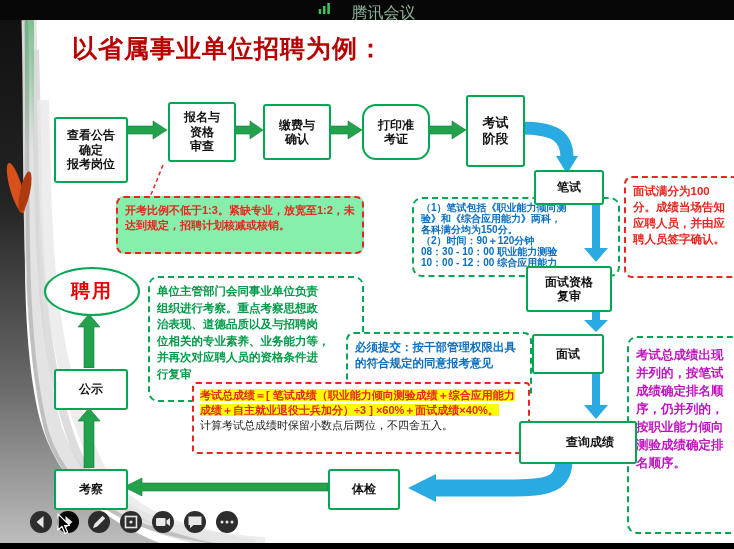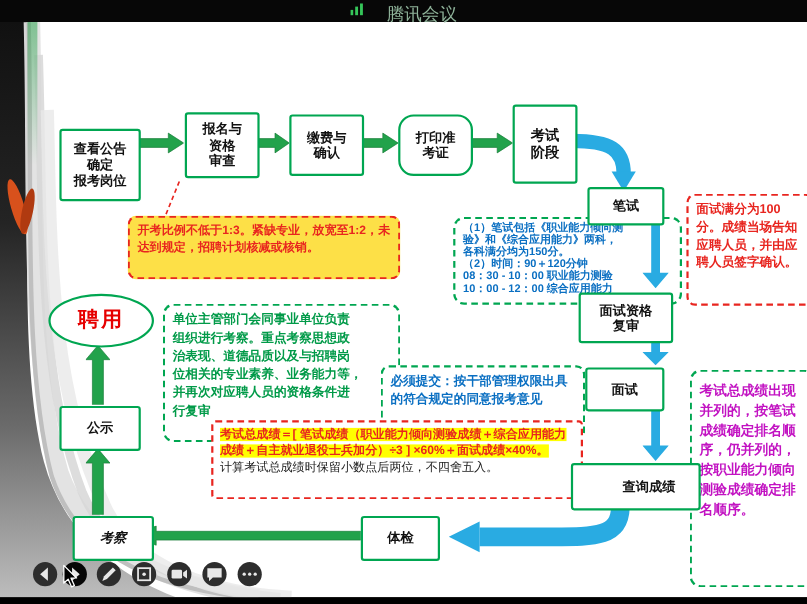--- a/index.html
+++ b/index.html
@@ -69,20 +69,21 @@
     <path d="M26 0 C30 155 20 310 47 413 C70 482 135 514 225 523" stroke="#bfbfbf" stroke-width="4" fill="none"></path>
     <path d="M35 30 C40 180 33 320 75 428 C100 488 170 516 255 523" stroke="#d7d7d7" stroke-width="8" fill="none" opacity="0.85"></path>
     <path d="M43 80 C46 200 44 330 95 440 C118 492 185 519 265 523" stroke="#e9e9e9" stroke-width="12" fill="none" opacity="0.8"></path>
     <rect x="25" y="0" width="9" height="130" fill="url(#gGreen)"></rect>
     <g>
       <ellipse cx="16" cy="168" rx="6" ry="26" fill="#d8511c" transform="rotate(-16 16 168)"></ellipse>
       <ellipse cx="25" cy="172" rx="5" ry="21" fill="#b03a10" transform="rotate(12 25 172)"></ellipse>
     </g>
   </svg>
 
+  <div id="slide-title" class="abs">以省属事业单位招聘为例：</div>
 
   <div class="fbox abs" style="left:54px;top:99px;width:70px;height:62px;margin-top:18px;">查看公告
 确定
 报考岗位</div>
   <div class="fbox abs" style="left:168px;top:102px;width:64px;height:56px;">报名与
 资格
 审查</div>
   <div class="fbox abs" style="left:263px;top:104px;width:64px;height:52px;">缴费与
 确认</div>
   <div class="fbox abs" style="left:362px;top:104px;width:64px;height:52px;border-radius:14px;">打印准
@@ -90,21 +91,21 @@
   <div class="fbox abs" style="left:466px;top:95px;width:55px;height:68px;font-size:13px;">考试
 阶段</div>
 
   <div class="fbox abs" style="left:534px;top:170px;width:66px;height:31px;">笔试</div>
   <div class="fbox abs" style="left:526px;top:266px;width:82px;height:42px;">面试资格
 复审</div>
   <div class="fbox abs" style="left:532px;top:334px;width:68px;height:36px;">面试</div>
   <div class="fbox abs" style="left:519px;top:421px;width:90px;height:39px;padding-left:24px;">查询成绩</div>
 
   <div class="fbox abs" style="left:328px;top:469px;width:68px;height:37px;">体检</div>
-  <div class="fbox abs" style="left:66px;top:469px;width:70px;height:37px;font-style:italic;">考察</div>
+  <div class="fbox abs" style="left:54px;top:469px;width:70px;height:37px;">考察</div>
   <div class="fbox abs" style="left:54px;top:369px;width:70px;height:37px;">公示</div>
   <div class="fbox abs" style="left:44px;top:267px;width:92px;height:45px;border-radius:50%;color:#e60000;font-size:19px;letter-spacing:2px;border-width:2.5px;">聘用</div>
 
   <svg class="abs arrow" style="left:127px;top:120px;" width="40" height="20">
       <polygon points="0,6 26,6 26,1 40,10 26,19 26,14 0,14" fill="#22a24b" stroke="#157a35" stroke-width="0.6"></polygon>
     </svg>
   <svg class="abs arrow" style="left:234px;top:120px;" width="29" height="20">
       <polygon points="0,6 16,6 16,1 29,10 16,19 16,14 0,14" fill="#22a24b" stroke="#157a35" stroke-width="0.6"></polygon>
     </svg>
   <svg class="abs arrow" style="left:330px;top:120px;" width="32" height="20">
@@ -142,21 +143,21 @@
       <polygon points="6,60 6,13 0,13 11,0 22,13 16,13 16,60" fill="#22a24b" stroke="#157a35" stroke-width="0.6"></polygon>
     </svg>
   <svg class="abs arrow" style="left:78px;top:314px;" width="22" height="54">
       <polygon points="6,54 6,13 0,13 11,0 22,13 16,13 16,54" fill="#22a24b" stroke="#157a35" stroke-width="0.6"></polygon>
     </svg>
 
   <svg class="abs" style="left:143px;top:163px;z-index:3;" width="26" height="36">
       <line x1="20" y1="2" x2="7" y2="34" stroke="#e8251f" stroke-width="1.5" stroke-dasharray="4,3"></line>
     </svg>
 
-  <div class="note red abs" style="left:116px;top:196px;width:230px;height:44px;font-size:11px;line-height:15px;border-radius:8px;background:#fde047;">开考比例不低于1:3。紧缺专业，放宽至1:2，未达到规定，招聘计划核减或核销。</div>
+  <div class="note red abs" style="left:116px;top:196px;width:230px;height:44px;font-size:11px;line-height:15px;border-radius:8px;background:#86efac;">开考比例不低于1:3。紧缺专业，放宽至1:2，未达到规定，招聘计划核减或核销。</div>
 
   <div class="note blue abs" style="left:412px;top:197px;width:190px;height:70px;font-size:10px;line-height:11px;padding:3px 7px;background:#fff;">（1）笔试包括《职业能力倾向测
 验》和《综合应用能力》两科，
 各科满分均为150分。
 （2）时间：90＋120分钟
 08：30 - 10：00 职业能力测验
 10：00 - 12：00 综合应用能力</div>
 
   <div class="note green abs" style="left:148px;top:276px;width:198px;height:112px;font-size:11.5px;line-height:16.5px;">单位主管部门会同事业单位负责
 组织进行考察。重点考察思想政

